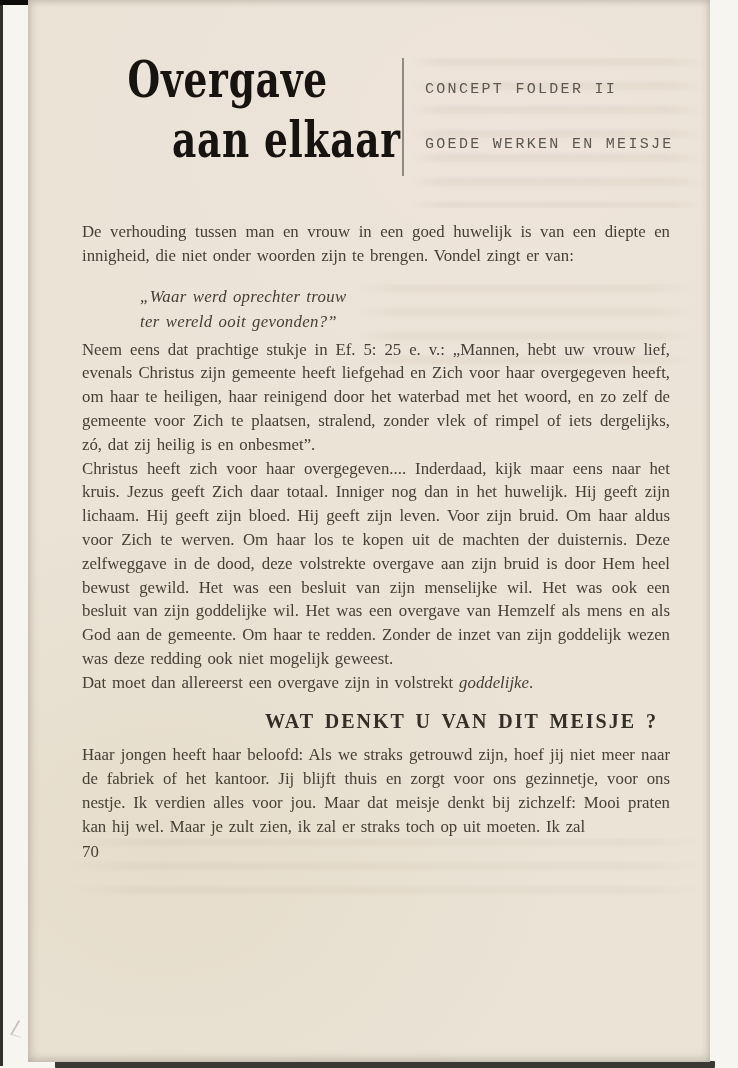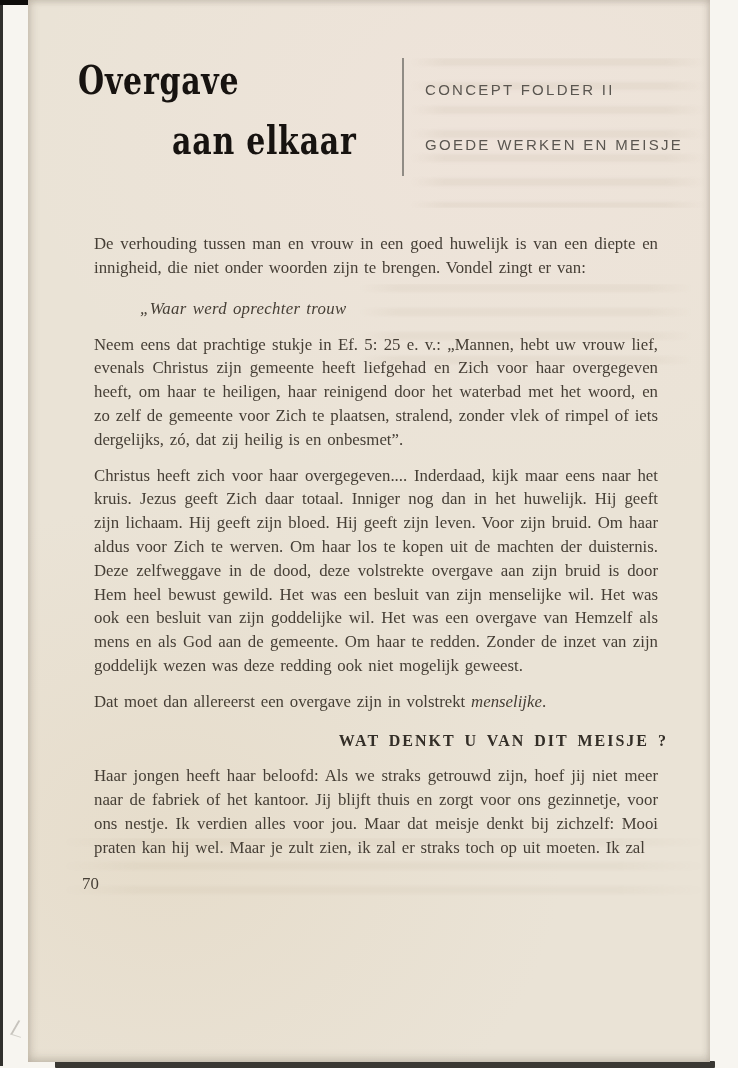--- a/index.html
+++ b/index.html
@@ -34,36 +34,36 @@
   .ghost{position:absolute;pointer-events:none;filter:blur(1.6px);opacity:.55;
     background-image:repeating-linear-gradient(to bottom, rgba(150,132,104,.17) 0 8px, rgba(150,132,104,0) 8px 24px);
     -webkit-mask-image:linear-gradient(to right, transparent, #000 12%, #000 86%, transparent);
             mask-image:linear-gradient(to right, transparent, #000 12%, #000 86%, transparent);}
   .ghost.g1{left:382px;top:58px;width:296px;height:150px;}
   .ghost.g2{left:330px;top:284px;width:336px;height:84px;opacity:.45;}
   .ghost.g3{left:34px;top:838px;width:644px;height:64px;opacity:.4;}
 
   
   .title{position:absolute;left:50px;top:50px;color:var(--title-ink);
-    font-family:"DejaVu Serif",serif;font-weight:bold;font-size:40px;line-height:60px;}
+    font-family:"DejaVu Serif",serif;font-weight:bold;font-size:50px;line-height:60px;text-align:center;}
   .title .tl{display:block;transform:scaleX(.75);transform-origin:left;letter-spacing:1px;white-space:nowrap;}
   .title .t2{margin-left:94px;}
   .rule{position:absolute;left:374px;top:58px;width:2px;height:118px;background:var(--rule);}
   .kicker{position:absolute;left:397px;color:var(--kicker-ink);
-    font-family:Liberation Sans, sans-serif;font-size:15px;letter-spacing:2.3px;white-space:nowrap;}
+    font-family:Liberation Mono, monospace;font-size:15px;letter-spacing:2.3px;white-space:nowrap;}
   .kicker.k1{top:81px;}
   .kicker.k2{top:136px;}
 
   
   .body{position:absolute;left:54px;top:220px;width:588px;color:var(--ink);
     font-size:16.8px;line-height:23.8px;text-align:justify;word-spacing:1.6px;hyphens:none;}
-  .body p.para{margin:12px;}
+  .body p.para{margin:0;}
   .body .verse{margin:16px 0 4px 58px;font-style:italic;text-align:left;letter-spacing:.3px;line-height:25px;}
-  .body h2.section-heading{margin:15px 2px 10px 0;text-align:right;color:#332e27;
-    font-size:16px;font-weight:bold;letter-spacing:2px;word-spacing:3px;}
+  .body h2.section-heading{margin:15px 12px 10px 0;text-align:right;color:#332e27;
+    font-size:20px;font-weight:bold;letter-spacing:2px;word-spacing:3px;}
   .pageno{margin-top:1px;text-align:left;}
 </style>
 </head>
 <body>
 
 <div class="scan">
   <div class="edge-left-line"></div>
   <div class="edge-top-left"></div>
   <div class="bottom-strip"></div>
   <div class="pen-mark"></div>
@@ -79,22 +79,23 @@
     </h1>
     <div class="rule"></div>
     <div class="kicker k1">CONCEPT FOLDER II</div>
     <div class="kicker k2">GOEDE WERKEN EN MEISJE</div>
 
     <main class="body">
 
     <p class="para"><span>De verhouding tussen man en vrouw in een goed huwelijk is van een diepte en innigheid, die niet onder woorden zijn te brengen. Vondel zingt er van:</span></p>
         <div class="verse">
           <div>„Waar werd oprechter trouw</div>
+          <div>ter wereld ooit gevonden?”</div>
         </div>
         <p class="para"><span>Neem eens dat prachtige stukje in Ef. 5: 25 e. v.: „Mannen, hebt uw vrouw lief, evenals Christus zijn gemeente heeft liefgehad en Zich voor haar overgegeven heeft, om haar te heiligen, haar reinigend door het waterbad met het woord, en zo zelf de gemeente voor Zich te plaatsen, stralend, zonder vlek of rimpel of iets dergelijks, zó, dat zij heilig is en onbesmet”.</span></p>
         <p class="para"><span>Christus heeft zich voor haar overgegeven.... Inderdaad, kijk maar eens naar het kruis. Jezus geeft Zich daar totaal. Inniger nog dan in het huwelijk. Hij geeft zijn lichaam. Hij geeft zijn bloed. Hij geeft zijn leven. Voor zijn bruid. Om haar aldus voor Zich te werven. Om haar los te kopen uit de machten der duisternis. Deze zelfweggave in de dood, deze volstrekte overgave aan zijn bruid is door Hem heel bewust gewild. Het was een besluit van zijn menselijke wil. Het was ook een besluit van zijn goddelijke wil. Het was een overgave van Hemzelf als mens en als God aan de gemeente. Om haar te redden. Zonder de inzet van zijn goddelijk wezen was deze redding ook niet mogelijk geweest.</span></p>
-        <p class="para"><span>Dat moet dan allereerst een overgave zijn in volstrekt </span><em>menselijke</em><span>.</span></p>
+        <p class="para"><span>Dat moet dan allereerst een overgave zijn in volstrekt </span><em>goddelijke</em><span>.</span></p>
         <h2 class="section-heading">WAT DENKT U VAN DIT MEISJE ?</h2>
         <p class="para"><span>Haar jongen heeft haar beloofd: Als we straks getrouwd zijn, hoef jij niet meer naar de fabriek of het kantoor. Jij blijft thuis en zorgt voor ons gezinnetje, voor ons nestje. Ik verdien alles voor jou. Maar dat meisje denkt bij zichzelf: Mooi praten kan hij wel. Maar je zult zien, ik zal er straks toch op uit moeten. Ik zal</span></p>
         <div class="pageno">70</div>
       </main>
   </div>
 </div>
 
 </body></html>

